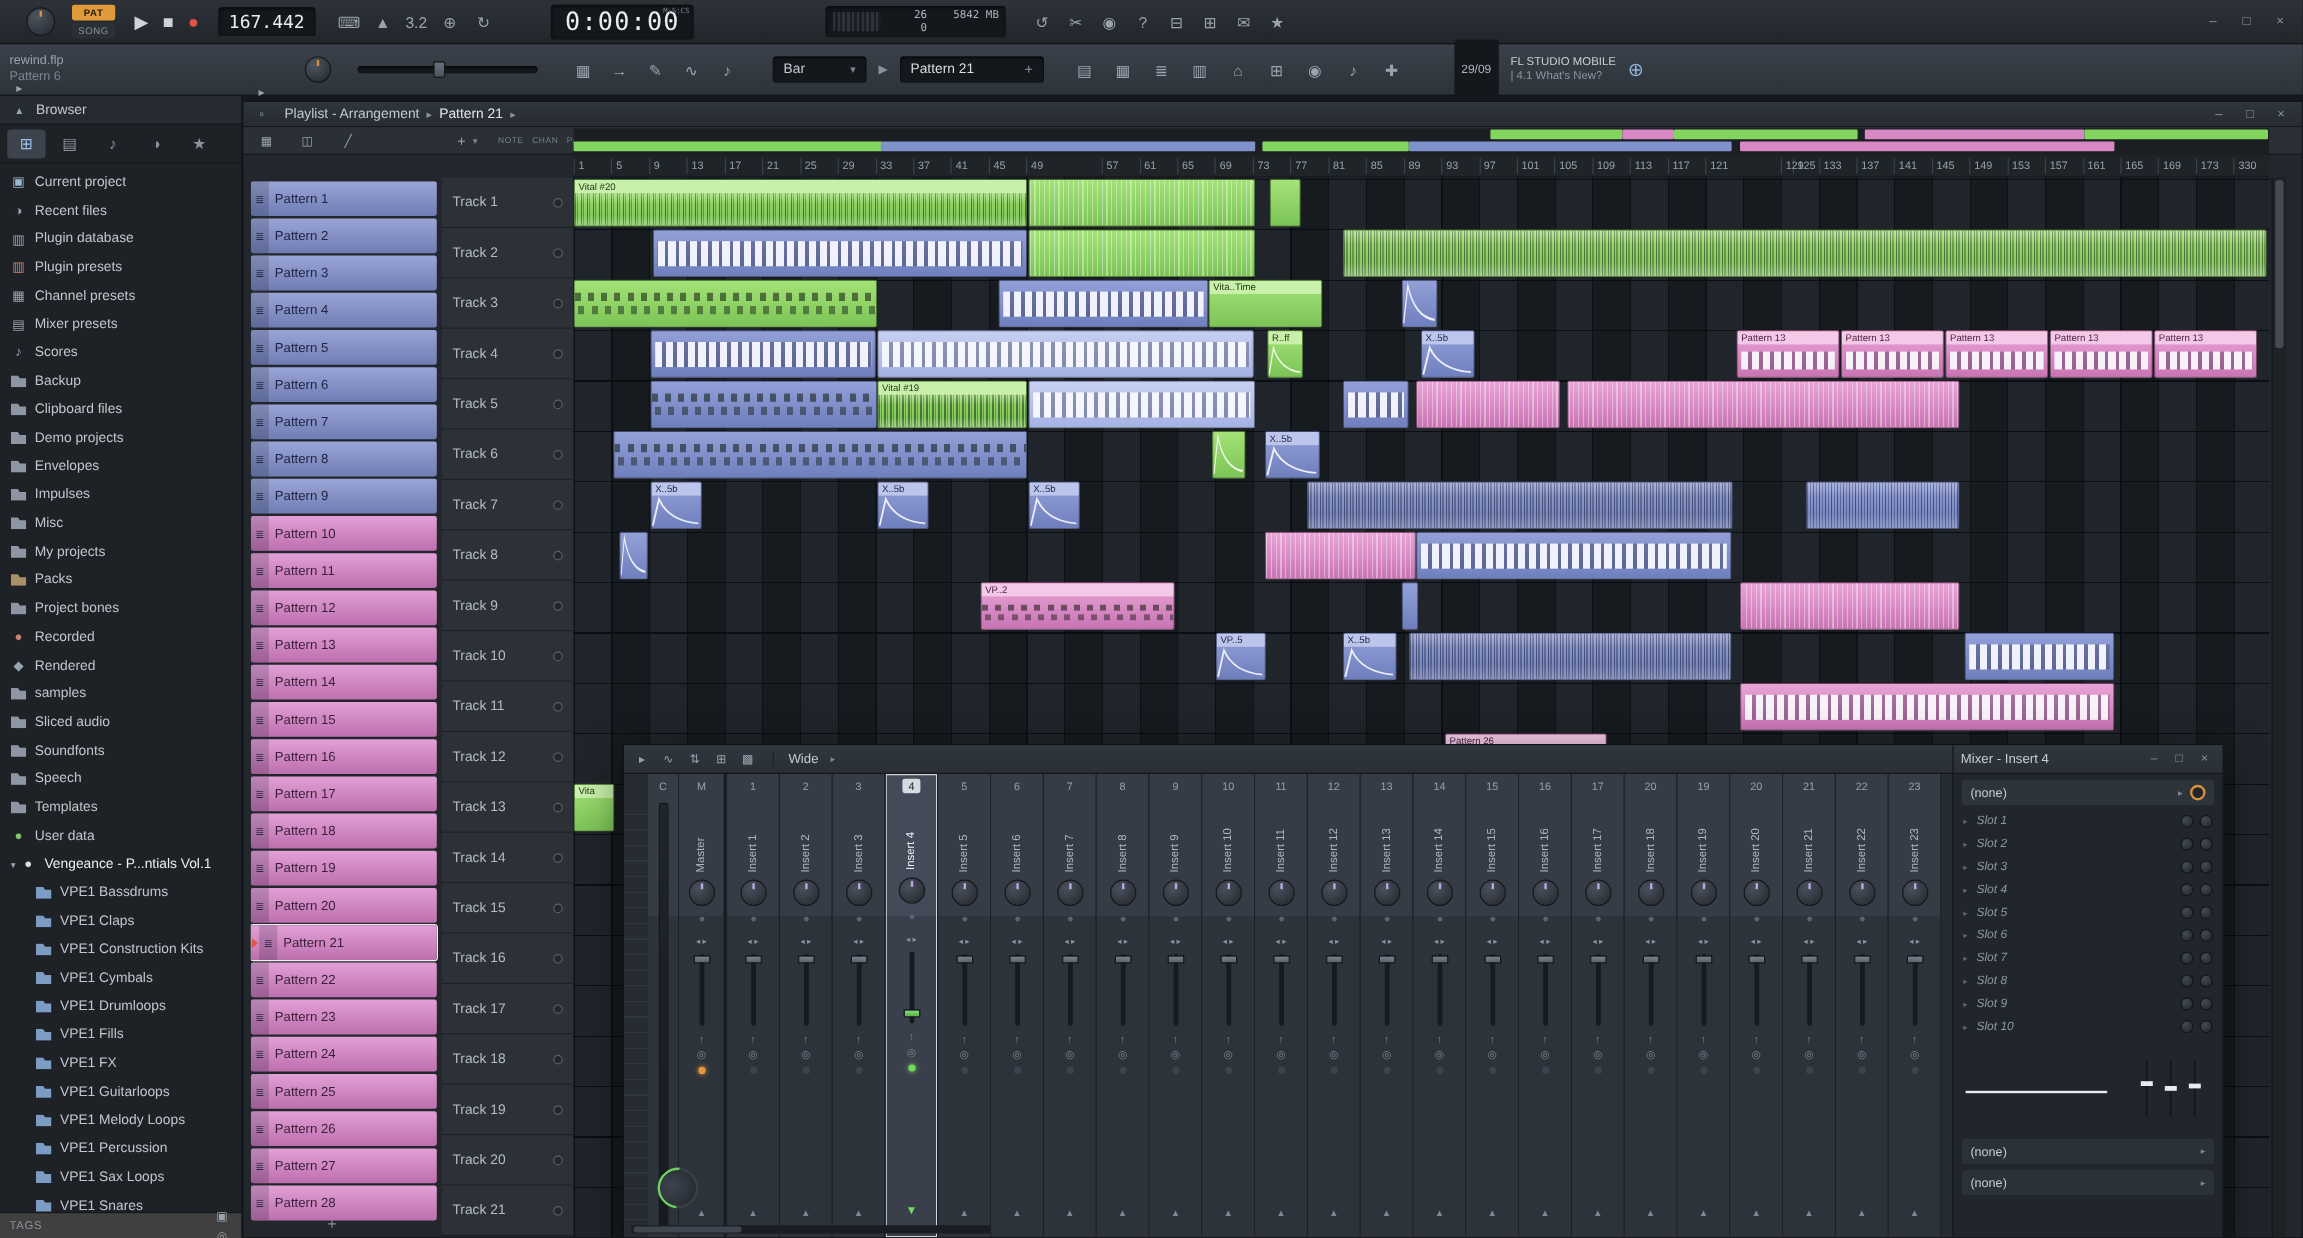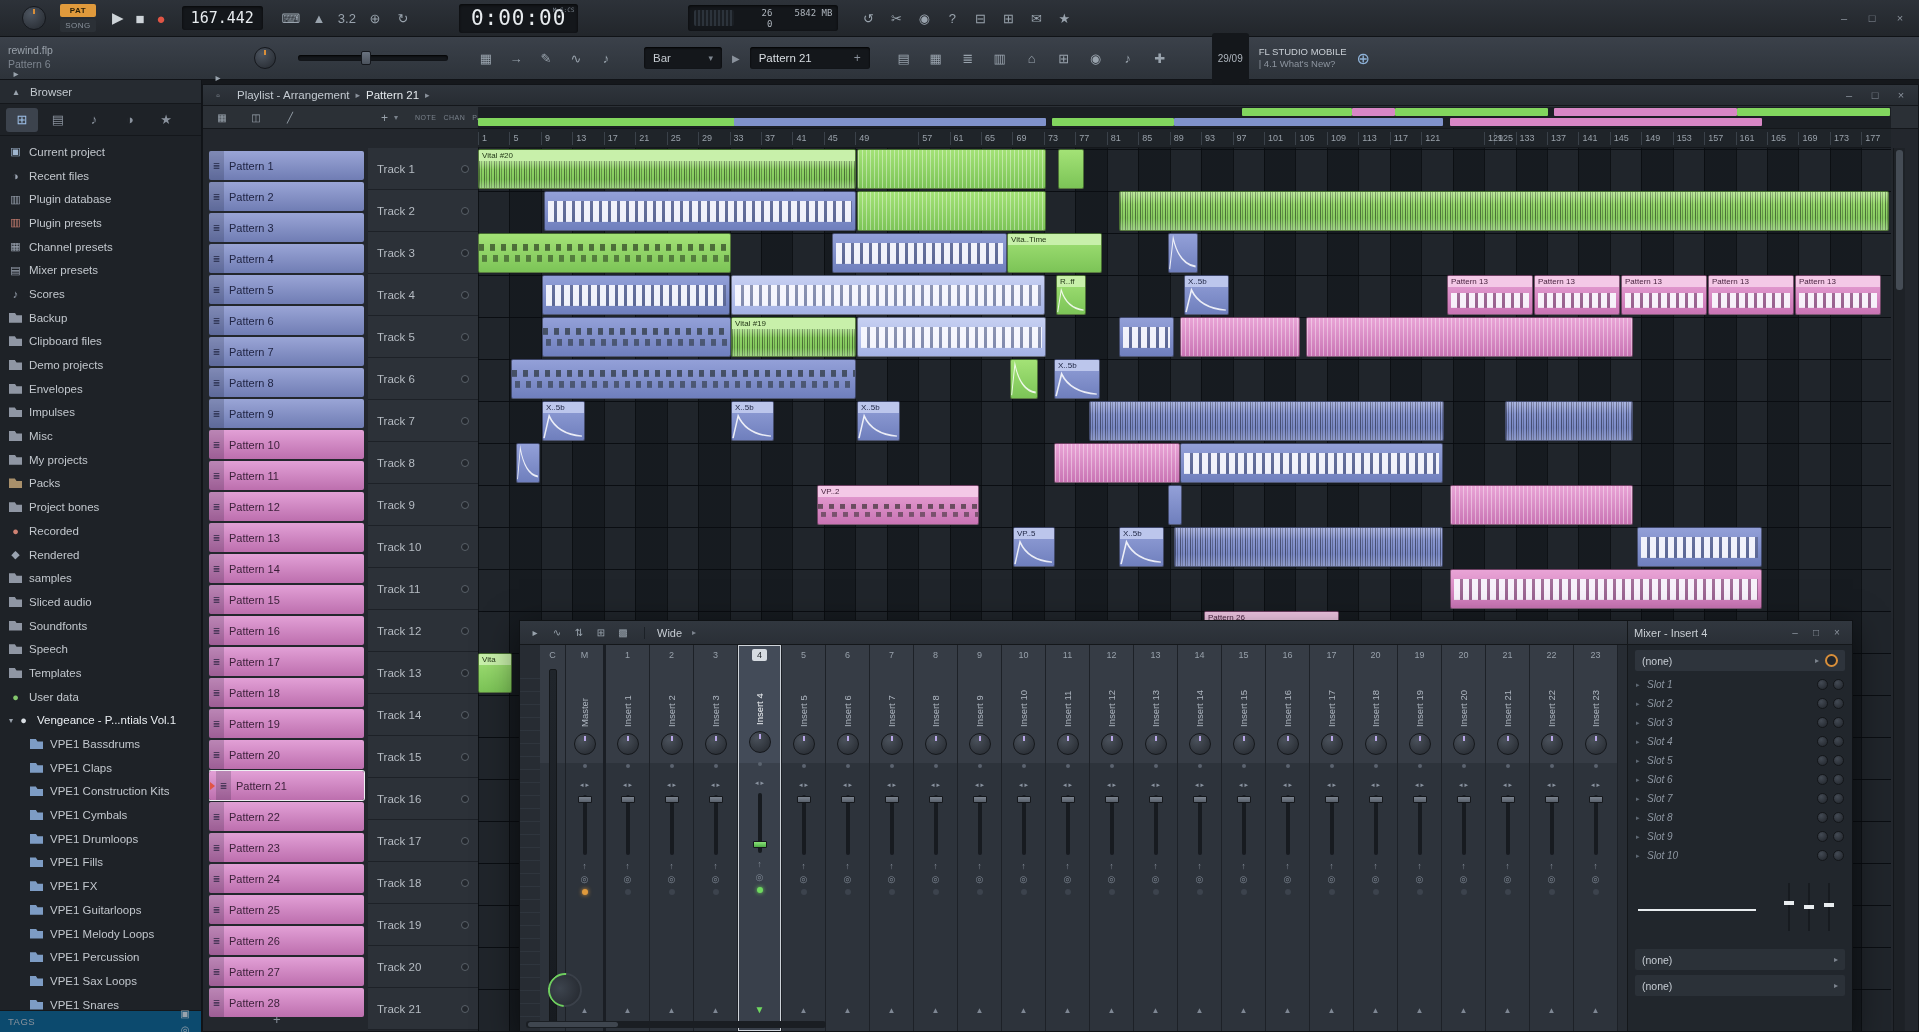--- a/index.html
+++ b/index.html
@@ -66,21 +66,21 @@
   #browser-tabs { height:32px; display:flex; align-items:center; gap:4px; padding:0 6px; border-bottom:1px solid #14171b; }
   .btab { width:32px; height:24px; display:flex; align-items:center; justify-content:center; color:#8a929d; font-size:13px; border-radius:3px; }
   .btab.active { background:#3c434d; color:#9ec1e8; }
   #browser-list { position:absolute; top:60px; left:0; right:0; bottom:22px; overflow:hidden; }
   .bitem { height:23.7px; display:flex; align-items:center; gap:7px; padding-left:9px; font-size:11.5px; color:#c2c7cd; }
   .bitem.ind { padding-left:30px; }
   .bitem.exp .blabel { color:#eaeef2; }
   .icn-folder { width:13px; height:10px; flex:none; clip-path:polygon(0 0,45% 0,58% 25%,100% 25%,100% 100%,0 100%); }
   .icn-glyph { width:13px; flex:none; font-size:11px; text-align:center; }
   .exp-caret { font-size:8px; color:#9aa3ad; margin-right:-3px; }
-  #tags-bar { position:absolute; bottom:0; left:0; right:0; height:22px; background:#0c4a6e; border-top:1px solid #14171b; display:flex; align-items:center; padding:0 8px; gap:6px; }
+  #tags-bar { position:absolute; bottom:0; left:0; right:0; height:22px; background:#404040; border-top:1px solid #14171b; display:flex; align-items:center; padding:0 8px; gap:6px; }
   #tags-bar .tg { font-size:9.5px; color:#8a929c; letter-spacing:.5px; flex:1; }
   #tags-bar .tbicon { min-width:16px; height:16px; font-size:10px; }
 
   
   #playlist-window { position:absolute; top:84px; left:202px; right:0; bottom:0; background:#23272d; border:1px solid #111418; }
   #pl-header { height:21px; display:flex; align-items:center; gap:6px; padding:0 6px; background:linear-gradient(#2f353c,#272c32); border-bottom:1px solid #14171b; }
   #pl-header .ttl { font-size:11.5px; color:#c3cad1; margin-left:4px; }
   #pl-header .sep { font-size:9px; color:#8a929c; }
   #pl-header .crumb { font-size:11.5px; color:#e3e8ec; }
   #pl-header .spacer { flex:1; }
@@ -542,21 +542,21 @@
       <div class="tick" style="left: 1068.96px;">137</div>
       <div class="tick" style="left: 1100.4px;">141</div>
       <div class="tick" style="left: 1131.84px;">145</div>
       <div class="tick" style="left: 1163.28px;">149</div>
       <div class="tick" style="left: 1194.72px;">153</div>
       <div class="tick" style="left: 1226.16px;">157</div>
       <div class="tick" style="left: 1257.6px;">161</div>
       <div class="tick" style="left: 1289.04px;">165</div>
       <div class="tick" style="left: 1320.48px;">169</div>
       <div class="tick" style="left: 1351.92px;">173</div>
-      <div class="tick" style="left: 1383.36px;">177</div>
+      <div class="tick" style="left: 1383.36px;">330</div>
     </div>
   <div id="pattern-items">
       <div class="pat-row pat-blue">
         <span class="pat-ic">≣</span>
         <span class="pat-lb">Pattern 1</span>
       </div>
       <div class="pat-row pat-blue">
         <span class="pat-ic">≣</span>
         <span class="pat-lb">Pattern 2</span>
       </div>

